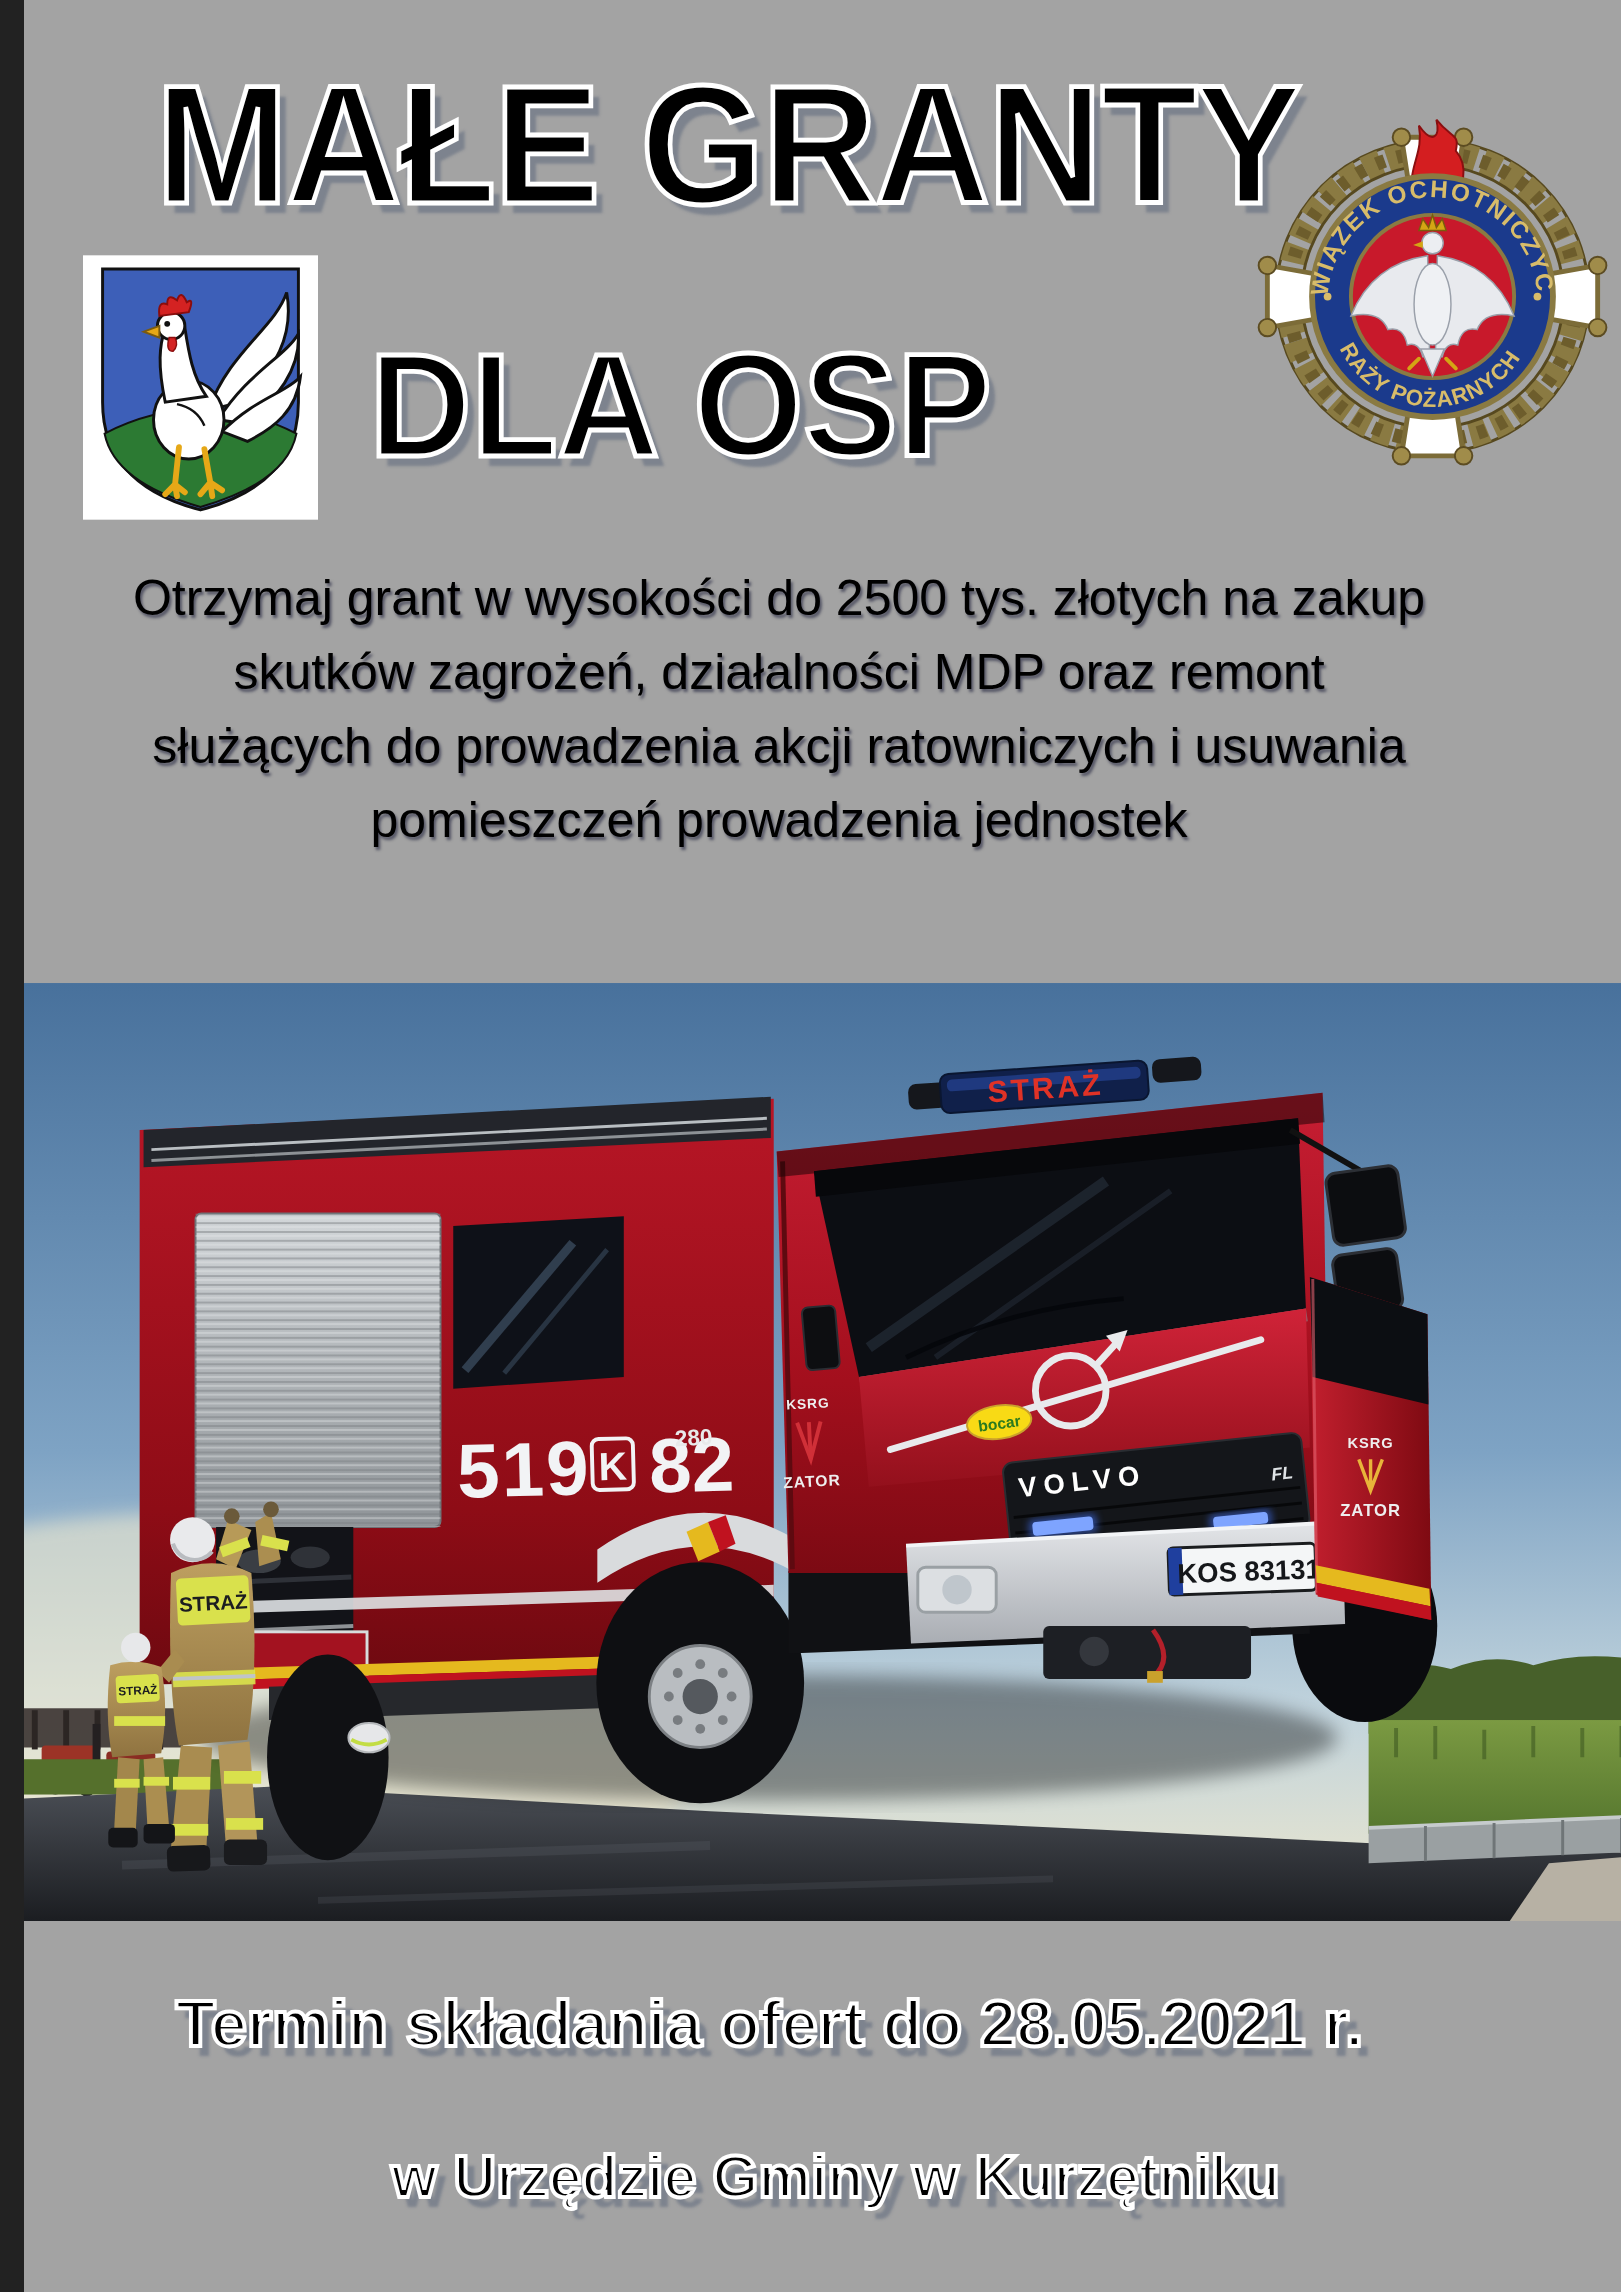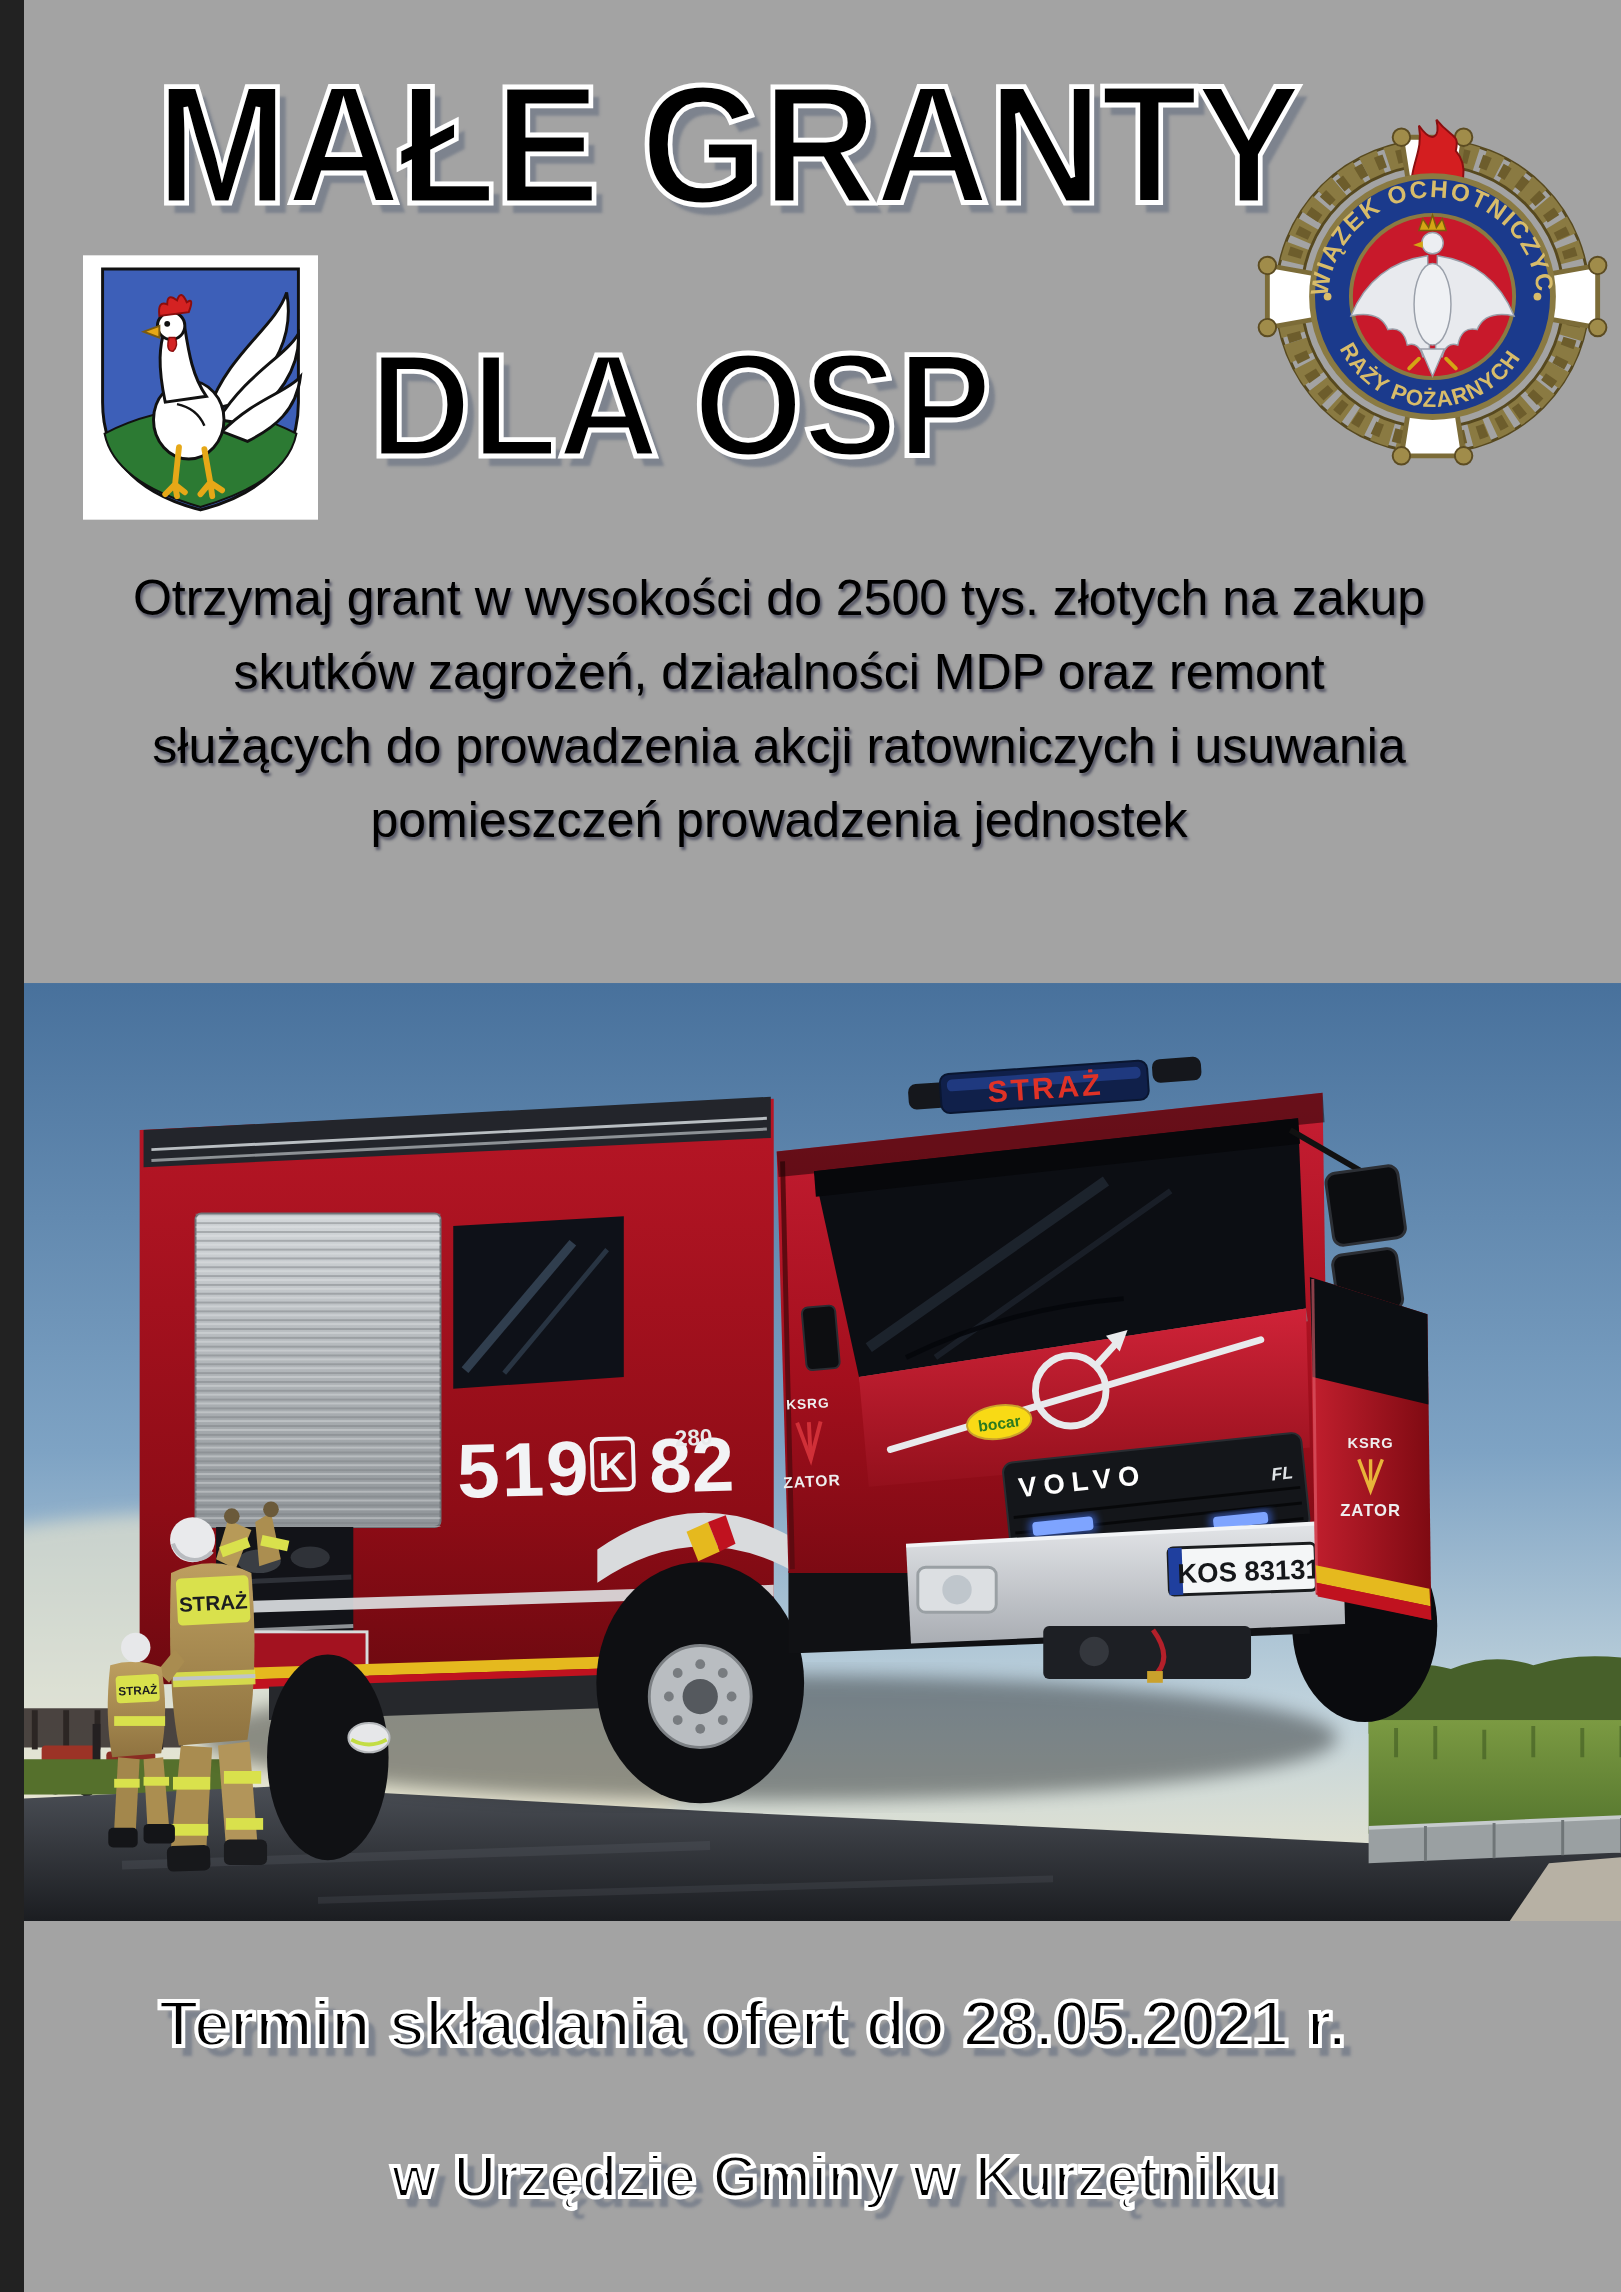--- a/index.html
+++ b/index.html
@@ -15,21 +15,21 @@
   .title1{position:absolute;left:0;top:47px;width:1411px;text-align:center;
     font-size:169px;letter-spacing:-2px;transform:scaleX(.94);transform-origin:48% 50%;}
   .title2{position:absolute;left:0;top:321px;width:1313px;text-align:center;
     font-size:147px;transform:scaleX(.96);transform-origin:50% 50%;}
   .coa{position:absolute;left:59px;top:255px;width:235px;height:265px;}
   .badge{position:absolute;left:1209px;top:110px;width:400px;height:374px;}
   .intro{position:absolute;left:0;top:561px;width:1510px;text-align:center;
     color:#000;font-size:50px;line-height:74px;font-weight:400;
     text-shadow:2px 2.9px 2.9px rgba(5,8,40,.5);}
   .photo{position:absolute;left:0;top:983px;width:1621px;height:938px;display:block;}
-  .footer1{position:absolute;left:0;top:1986px;width:1457px;text-align:center;font-size:65px;
+  .footer1{position:absolute;left:17px;top:1986px;width:1457px;text-align:center;font-size:65px;
     -webkit-text-stroke:3.9px #fff;}
   .footer2{position:absolute;left:1px;top:2143px;width:1621px;text-align:center;font-size:59px;
     -webkit-text-stroke:3.9px #fff;}
   svg text{font-family:"Liberation Sans",sans-serif;}
 </style>
 </head>
 <body>
 
 <div class="poster">
 

